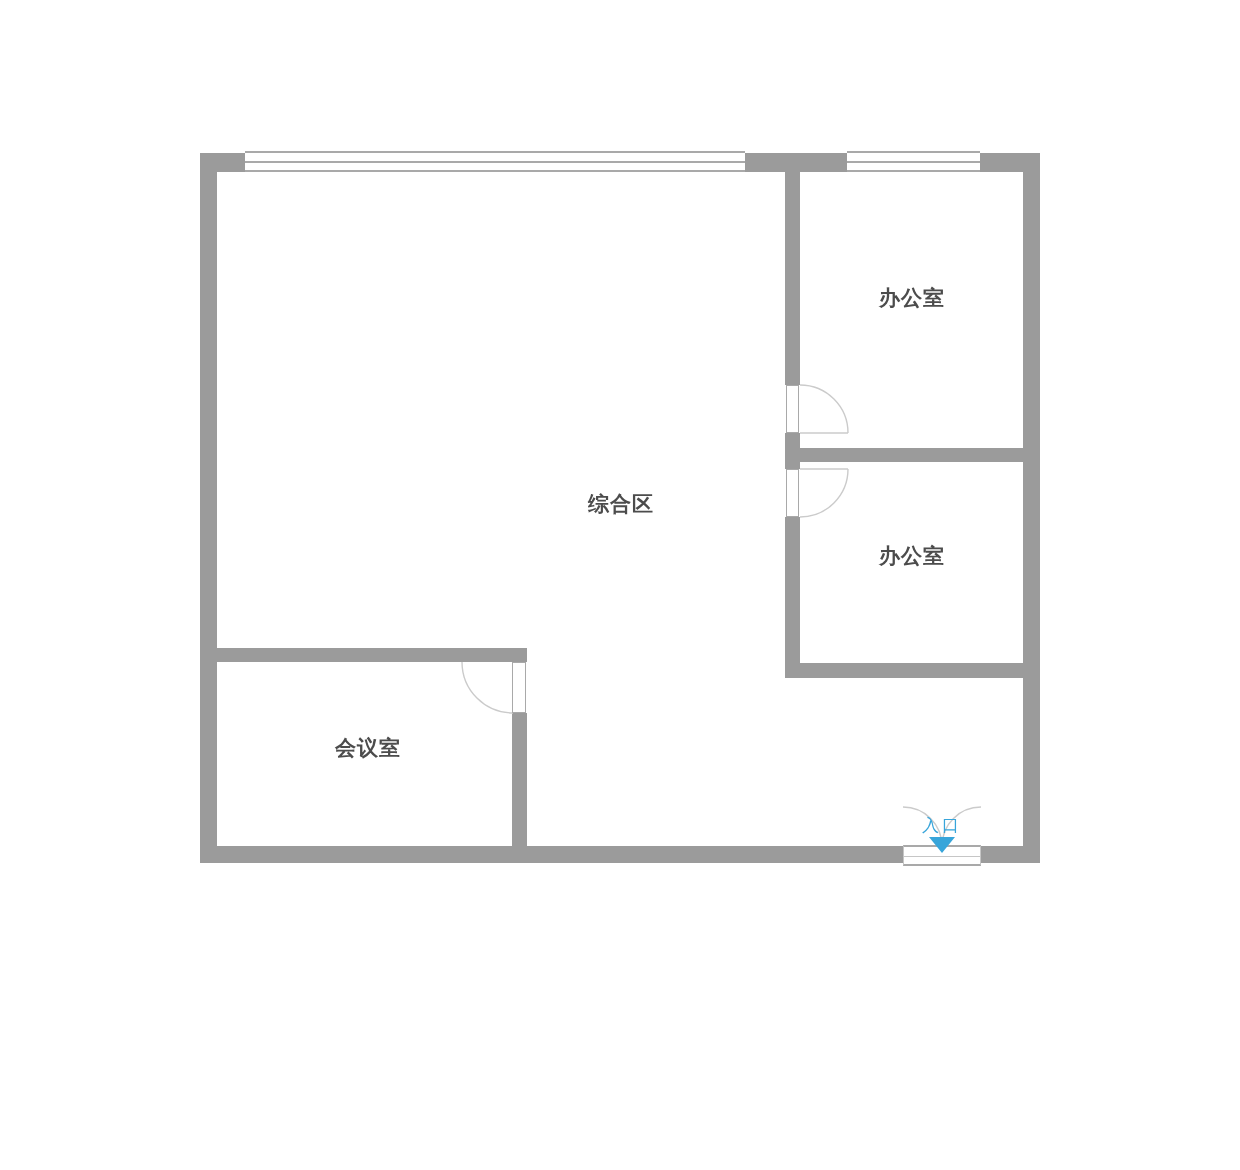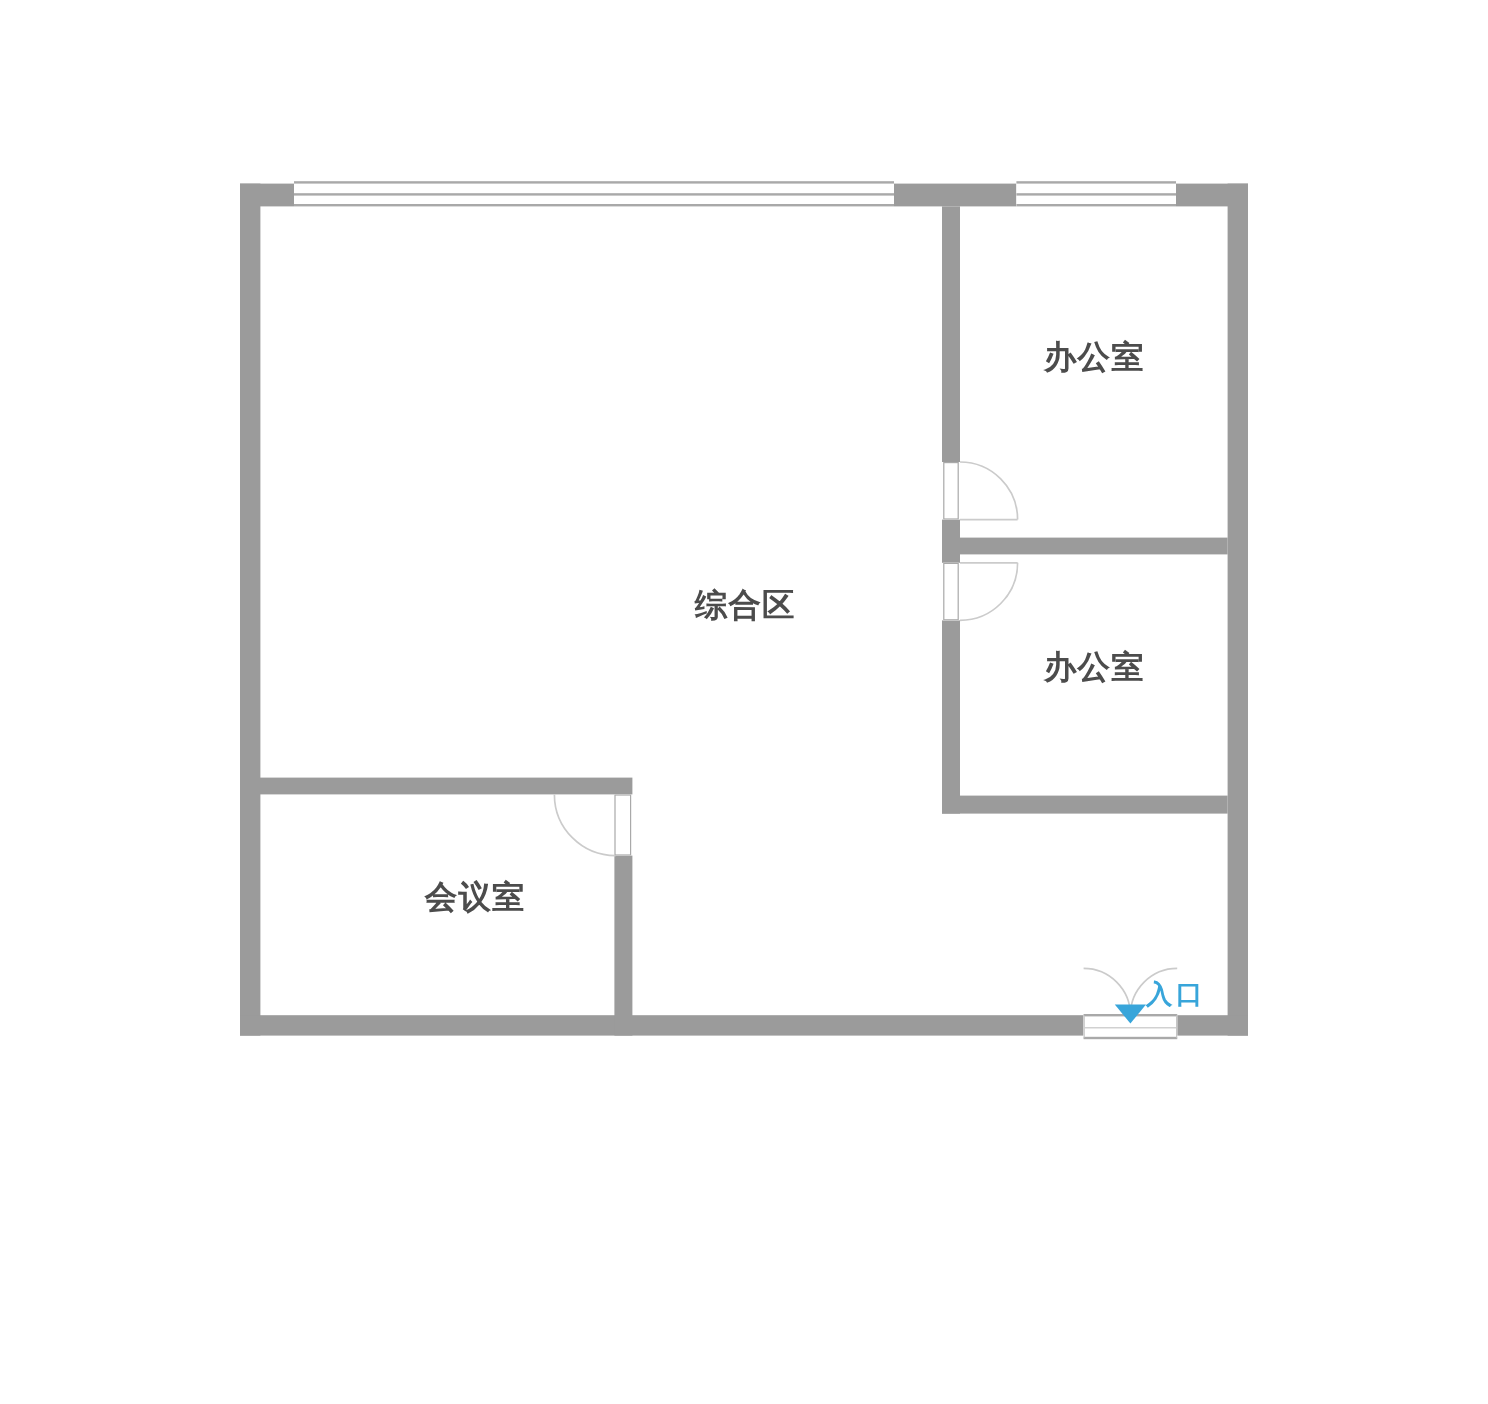--- a/index.html
+++ b/index.html
@@ -23,36 +23,36 @@
     background:var(--opening-line);
   }
   .door-leaf{
     position:absolute;background:#fff;box-sizing:border-box;
     border:1px solid var(--opening-line);
   }
   .arc-overlay{position:absolute;left:0;top:0;width:1240px;height:1170px;pointer-events:none;}
   .arc-overlay path, .arc-overlay line{fill:none;stroke:var(--arc-line);stroke-width:1.4;}
   .room-label{
     position:absolute;transform:translate(-50%,-50%);
-    color:var(--label-text);font-size:27px;font-weight:700;
+    color:var(--label-text);font-size:21px;font-weight:700;
     white-space:nowrap;letter-spacing:1px;
   }
   .entrance-threshold{
     position:absolute;left:903px;top:845px;width:78px;height:21px;
     background:#fff;box-sizing:border-box;
     border:1px solid #c6c6c6;
     border-top:2px solid var(--opening-line);
     border-bottom:2px solid var(--opening-line);
   }
   .entrance-threshold .mullion{
     position:absolute;left:0;right:0;top:50%;height:1px;background:#c6c6c6;
   }
   .entrance-label{
-    position:absolute;left:980px;top:814px;transform:translateX(-50%);
-    color:var(--accent);font-size:22px;font-weight:700;letter-spacing:3px;
+    position:absolute;left:942px;top:814px;transform:translateX(-50%);
+    color:var(--accent);font-size:17px;font-weight:400;letter-spacing:3px;
     white-space:nowrap;
   }
   .entrance-arrow{
     position:absolute;left:929px;top:837px;width:0;height:0;
     border-left:13px solid transparent;border-right:13px solid transparent;
     border-top:16px solid var(--accent);
   }
 </style>
 </head>
 <body>
@@ -97,15 +97,15 @@
 
   <div class="entrance-threshold">
     <div class="mullion"></div>
   </div>
   <div class="entrance-arrow"></div>
   <div class="entrance-label">入口</div>
 
   <div class="room-label" style="left:621px;top:504px;">综合区</div>
   <div class="room-label" style="left:912px;top:298px;">办公室</div>
   <div class="room-label" style="left:912px;top:556px;">办公室</div>
-  <div class="room-label" style="left:368px;top:748px;margin-left:28px;">会议室</div>
+  <div class="room-label" style="left:368px;top:748px;">会议室</div>
 
 </div>
 
 </body></html>

